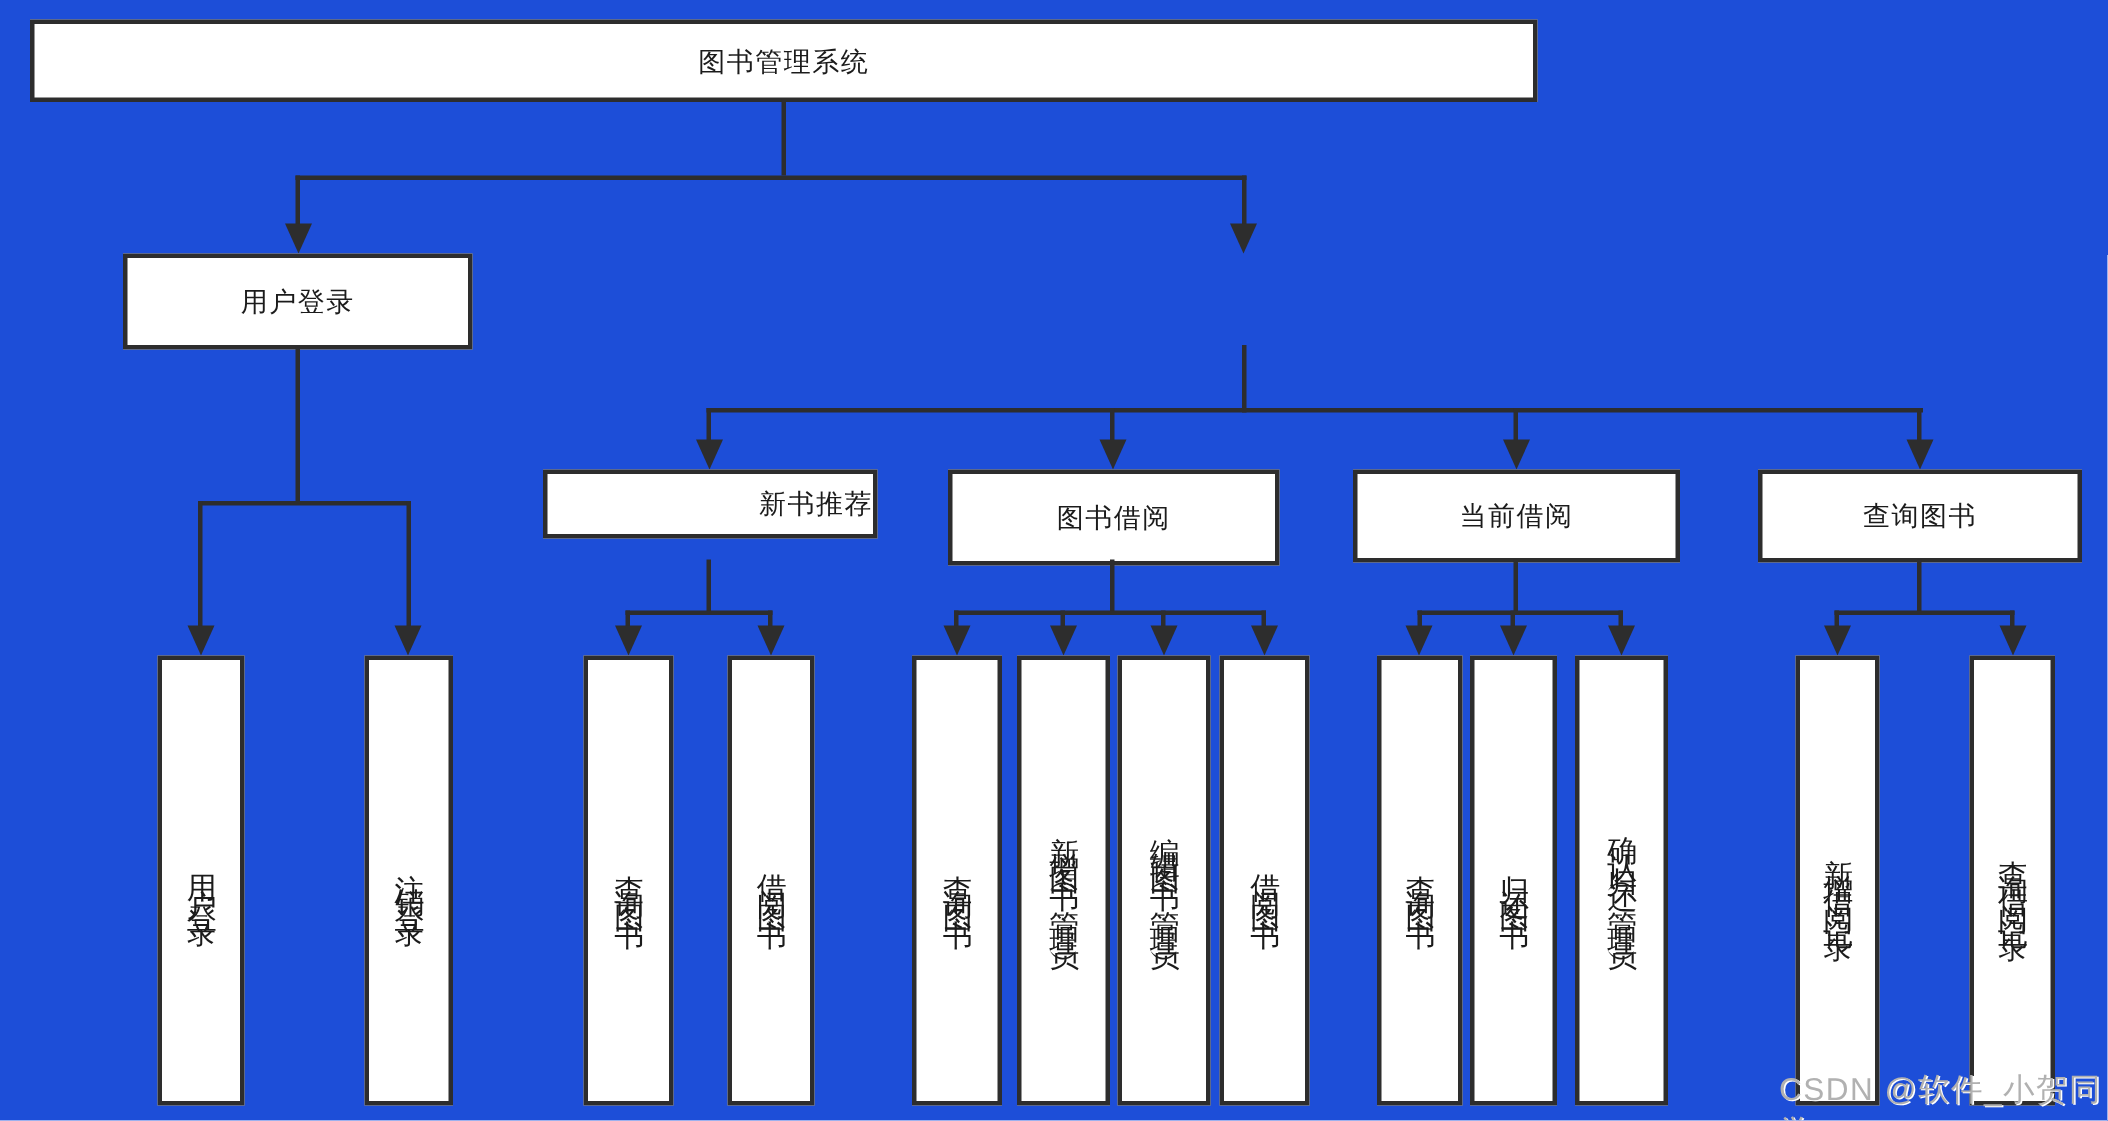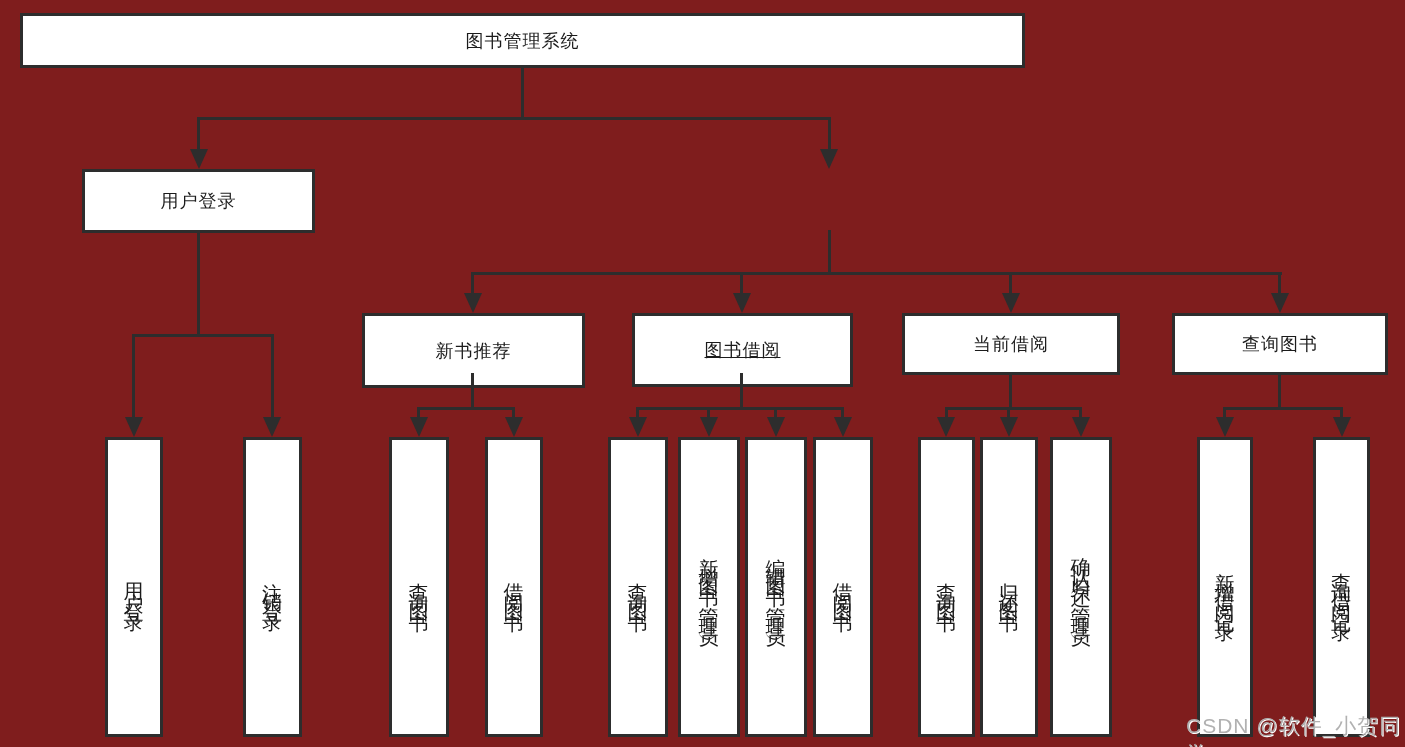--- a/index.html
+++ b/index.html
@@ -1,16 +1,16 @@
 <!DOCTYPE html>
 <html><head>
 <meta charset="utf-8">
 <style>
   html,body{margin:0;padding:0;background:#ffffff;}
-  .canvas{position:relative;width:1405px;height:747px;background:#7f1d1d;
+  .canvas{position:relative;width:1405px;height:747px;background:#1d4ed8;
           font-family:"Liberation Sans","DejaVu Sans",sans-serif;overflow:hidden;}
   .box{position:absolute;background:#ffffff;border:3px solid #2d2d2d;box-sizing:border-box;
        display:flex;align-items:center;justify-content:center;color:#1b1b1b;
        font-size:18px;letter-spacing:1px;}
   .vbox{position:absolute;background:#ffffff;border:3px solid #2d2d2d;box-sizing:border-box;
         display:flex;align-items:center;justify-content:center;color:#1b1b1b;}
   .vtext{writing-mode:vertical-rl;text-orientation:mixed;font-size:20px;
          letter-spacing:10px;line-height:1;white-space:nowrap;}
   .vl{position:absolute;width:3px;background:#2d2d2d;}
   .hl{position:absolute;height:3px;background:#2d2d2d;}
@@ -50,24 +50,24 @@
   <div class="hl" style="left:471px;top:272px;width:811px;"></div>
   <div class="vl" style="left:471px;top:272px;height:22px;"></div>
   <div class="ar" style="left:464px;top:293px;"></div>
   <div class="vl" style="left:740px;top:272px;height:22px;"></div>
   <div class="ar" style="left:733px;top:293px;"></div>
   <div class="vl" style="left:1009px;top:272px;height:22px;"></div>
   <div class="ar" style="left:1002px;top:293px;"></div>
   <div class="vl" style="left:1278px;top:272px;height:22px;"></div>
   <div class="ar" style="left:1271px;top:293px;"></div>
 
-  <div class="box" style="left:362px;top:313px;width:223px;height:75px;">
+  <div class="box" style="left:362px;top:313px;width:223px;height:46px;justify-content:flex-end;">
     <span>新书推荐</span>
   </div>
-  <div class="box" style="left:632px;top:313px;width:221px;height:74px;text-decoration:underline;">
+  <div class="box" style="left:632px;top:313px;width:221px;height:64px;">
     <span>图书借阅</span>
   </div>
   <div class="box" style="left:902px;top:313px;width:218px;height:62px;">
     <span>当前借阅</span>
   </div>
   <div class="box" style="left:1172px;top:313px;width:216px;height:62px;">
     <span>查询图书</span>
   </div>
 
   <div class="vl" style="left:471px;top:373px;height:37px;"></div>

